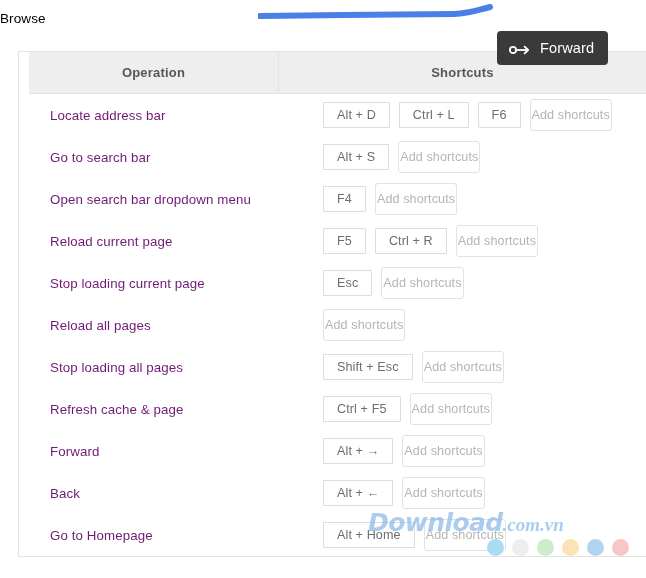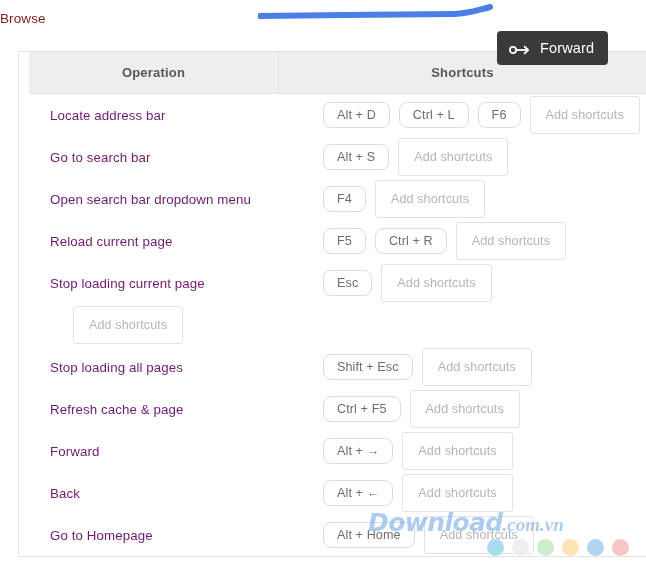--- a/index.html
+++ b/index.html
@@ -15,21 +15,21 @@
     position: relative;
     color: #5a5a5a;
   }
 
   
   .page-label {
     position: absolute;
     left: 0px;
     top: 11px;
     font-size: 13.5px;
-    color: #7f1d1d;
+    color: #000000;
     letter-spacing: .1px;
     white-space: nowrap;
   }
 
   
   .brush-annotation {
     position: absolute;
     left: 258px;
     top: 0px;
     width: 240px;
@@ -121,44 +121,44 @@
   .cell-shortcuts {
     flex: 1 1 auto;
     display: flex;
     align-items: center;
     gap: 9px;
     padding-left: 54px;
     box-sizing: border-box;
   }
   .key-chip {
     border: 1px solid #dcdcdc;
-    border-radius: 8px;
+    border-radius: 1px;
     background: #ffffff;
     height: 26px;
     min-width: 34px;
     box-sizing: border-box;
     display: inline-flex;
     align-items: center;
     justify-content: center;
     padding: 12px 13px;
     font-size: 12.6px;
     color: #6e6e6e;
     white-space: nowrap;
     letter-spacing: .1px;
   }
   .add-chip {
     border: 1px solid #e2e2e2;
     border-radius: 3px;
     background: #ffffff;
-    height: 38px;
+    height: 32px;
     box-sizing: border-box;
     display: inline-flex;
     align-items: center;
     justify-content: center;
-    padding: 0 15px;
+    padding: 0 1px;
     font-size: 12.6px;
     color: #b5b5b5;
     white-space: nowrap;
     letter-spacing: .1px;
   }
 
   
   .watermark {
     position: absolute;
     left: 368px;
@@ -255,20 +255,21 @@
         </div>
       </div>
       <div class="row">
         <div class="cell-operation">Stop loading current page</div>
         <div class="cell-shortcuts">
           <span class="key-chip">Esc</span>
           <span class="add-chip">Add shortcuts</span>
         </div>
       </div>
       <div class="row">
+        <div class="cell-operation">Reload all pages</div>
         <div class="cell-shortcuts">
           <span class="add-chip">Add shortcuts</span>
         </div>
       </div>
       <div class="row">
         <div class="cell-operation">Stop loading all pages</div>
         <div class="cell-shortcuts">
           <span class="key-chip">Shift + Esc</span>
           <span class="add-chip">Add shortcuts</span>
         </div>

